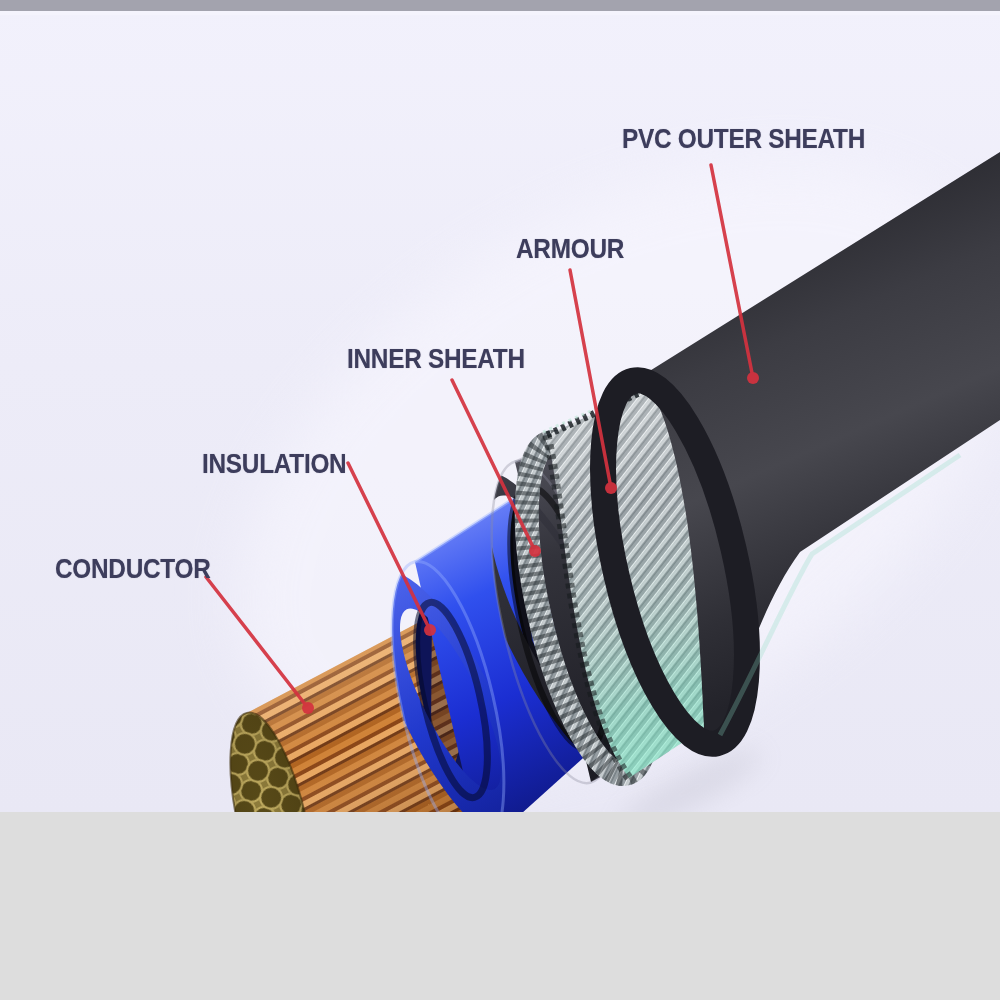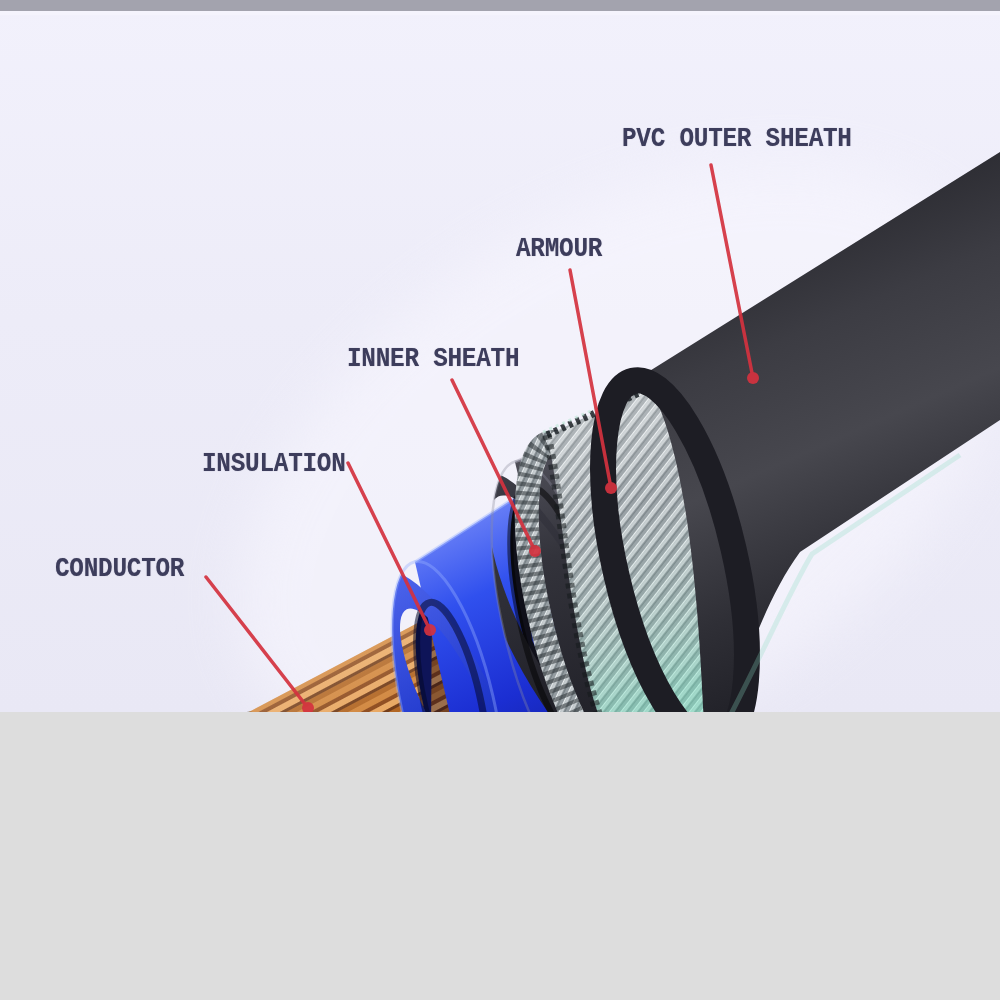--- a/index.html
+++ b/index.html
@@ -1,19 +1,19 @@
 <!DOCTYPE html>
 <html><head>
 <meta charset="utf-8">
 <style>
   html,body{margin:0;padding:0;background:#ddd;}
   .stage{
-    position:relative;width:1000px;height:712px;overflow:hidden;
+    position:relative;width:1000px;height:812px;overflow:hidden;
     background:linear-gradient(180deg,#f2f1fc 0%,#edecf8 45%,#e9e8f5 100%);
-    font-family:Liberation Mono, monospace;
+    font-family:Liberation Sans, sans-serif;
   }
   .topstrip{position:absolute;top:0;left:0;width:1000px;height:11px;background:#a3a3ae;}
   .topstrip-light{position:absolute;top:11px;left:0;width:1000px;height:4px;background:#f6f5fd;opacity:.7;}
   svg.cable{position:absolute;left:0;top:0;}
   .lbl{
     position:absolute;
     font-weight:700;font-size:28px;line-height:1.1;
     color:#3d3d5c;letter-spacing:-0.3px;white-space:nowrap;
     transform:scaleX(.87);transform-origin:left top;
     text-shadow:0 0 1px rgba(61,61,92,.45);

